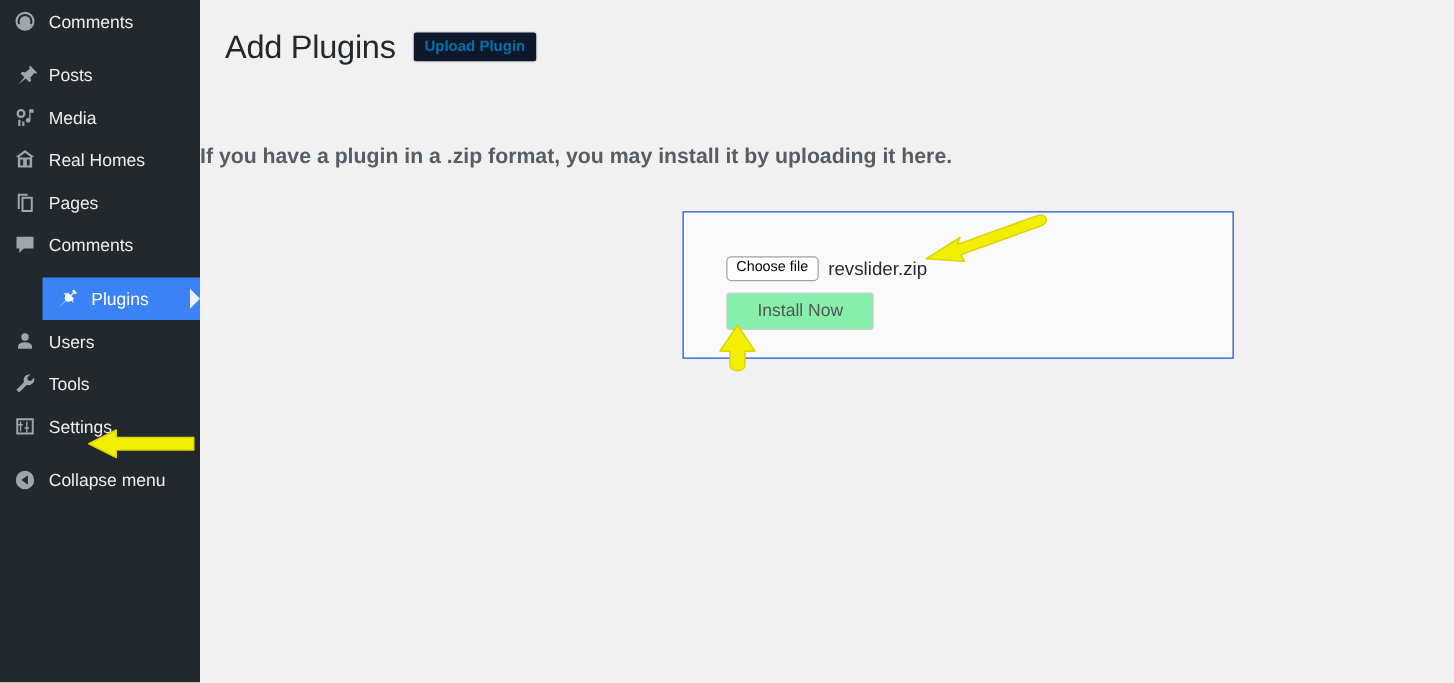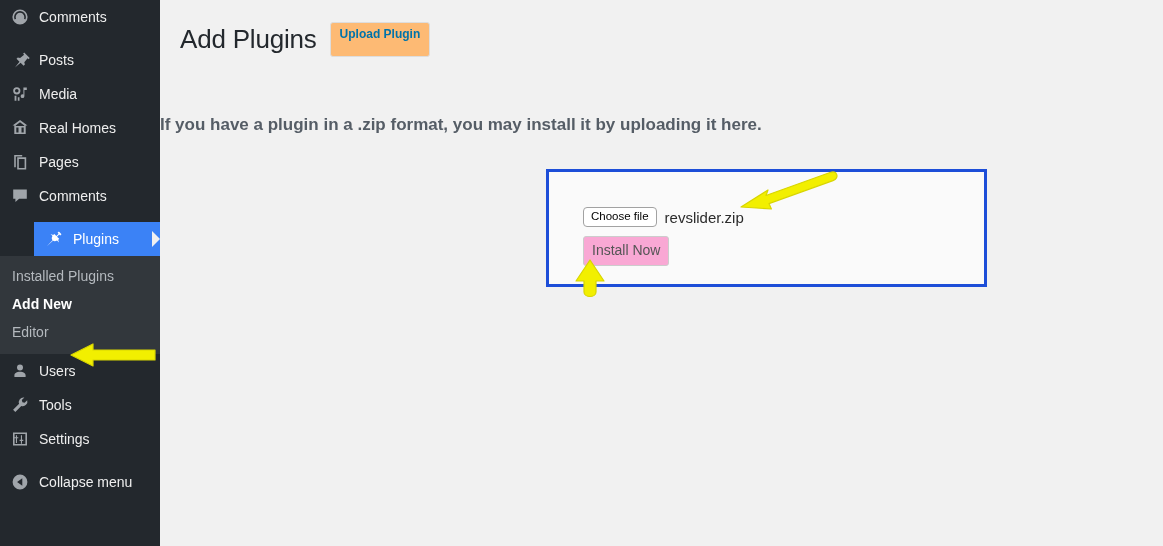--- a/index.html
+++ b/index.html
@@ -70,43 +70,43 @@
   }
   #page-title {
     font-size: 26px; font-weight: normal;
     color: #23282d; line-height: 1.2;
     letter-spacing: -0.2px;
   }
   #upload-plugin-btn {
     margin-left: 13px;
     font-size: 12px; font-weight: bold;
     color: #0073aa;
-    background: #fdba74;
+    background: #0f172a;
     border: 1px solid #ddd;
     border-radius: 3px;
-    padding: 5px 9px 16px;
+    padding: 5px 9px 6px;
     line-height: 1;
     cursor: pointer;
     font-family: "Liberation Sans", sans-serif;
   }
 
   #upload-instructions {
     position: absolute; left: 0; right: 0; top: 115px;
     text-align: left;
     font-size: 17px;
     color: #555d66;
     font-weight: bold;
   }
 
   #upload-panel {
     position: absolute;
     left: 386px; top: 169px;
     width: 441px; height: 118px;
     background: #fafafa;
-    border: 3px solid #1d4ed8;
+    border: 1px solid #1d4ed8;
   }
   #upload-form { padding: 35px 0 0 34px; }
 
   .file-row { display: flex; align-items: center; height: 20px; }
   #choose-file-button {
     font-family: "Liberation Sans", sans-serif;
     font-size: 11.5px;
     color: #000;
     background: #fff;
     border: 1px solid #a2a2a2;
@@ -118,24 +118,24 @@
   #file-name {
     margin-left: 8px;
     font-size: 15px;
     color: #2b2b2b;
   }
   #install-now-button {
     margin-top: 9px;
     font-family: "Liberation Sans", sans-serif;
     font-size: 14px;
     color: #555;
-    background: #f9a8d4;
+    background: #86efac;
     border: 1px solid #ccc;
     border-radius: 3px;
-    padding: 5px 8px 6px;
+    padding: 5px 24px 6px;
     line-height: 1.2;
     cursor: pointer;
   }
 
   
   .annot { position: absolute; pointer-events: none; }
   #arrow-add-new { left: 67px; top: 340px; }
   #arrow-filename { left: 738px; top: 168px; }
   #arrow-install { left: 573px; top: 258px; }
 </style>
@@ -205,31 +205,20 @@
 
   <div class="menu-item current">
     <span class="ico">
       <svg width="20" height="20" viewBox="0 0 20 20">
           <path d="M14.9 2.5l-1.3 1.3 1 1-2.2 2.2-2.1-2.1a3.3 3.3 0 00-1.1 1l-2.6-.9 1.9 2.1a3.6 3.6 0 00.4 4.6l-6 5.5 5.6-5.9a3.6 3.6 0 004.5.3l2.1 1.9-.9-2.6a3.5 3.5 0 001-1.1L13 7.7l2.2-2.2 1 1 1.3-1.3-2.6-2.7z"></path>
         </svg>
     </span>
     <span class="mi-label">Plugins</span>
   </div>
 
-  <div class="submenu">
-    <div class="submenu-item">
-      <span>Installed Plugins</span>
-    </div>
-    <div class="submenu-item current">
-      <span>Add New</span>
-    </div>
-    <div class="submenu-item">
-      <span>Editor</span>
-    </div>
-  </div>
 
   <div class="menu-item">
     <span class="ico">
       <svg width="20" height="20" viewBox="0 0 20 20">
           <path d="M10 3.5a3 3 0 110 6 3 3 0 010-6zm0 7.2c3.1 0 5.6 1.5 5.6 3.3v2H4.4v-2c0-1.8 2.5-3.3 5.6-3.3z"></path>
         </svg>
     </span>
     <span class="mi-label">Users</span>
   </div>
 

